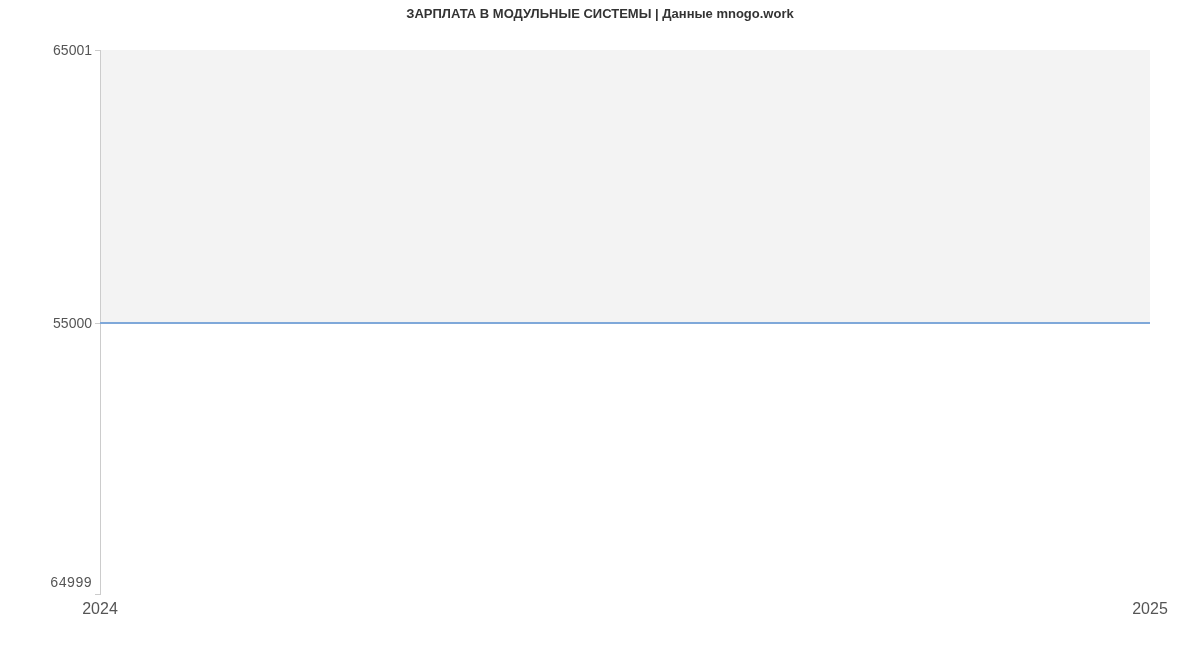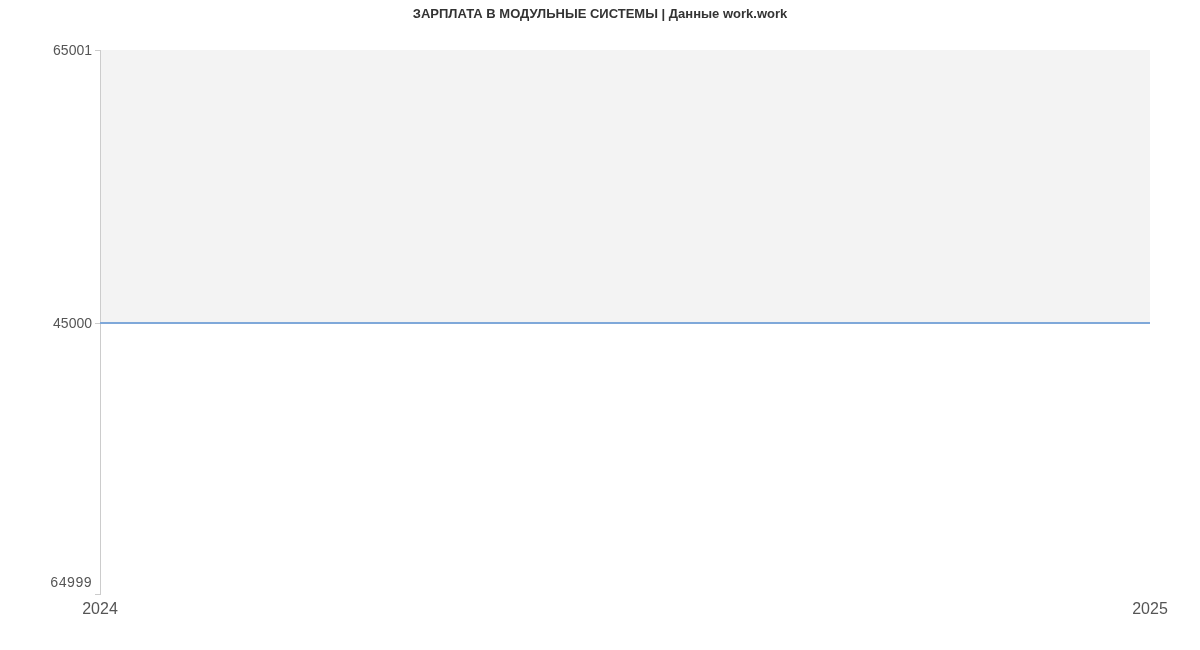--- a/index.html
+++ b/index.html
@@ -94,33 +94,33 @@
       left: 0;
       right: 0;
       top: -1px;
       height: 2px;
       background: #7fa8d9;
     }
   </style>
 </head>
 <body>
 
-<div class="chart-title">ЗАРПЛАТА В МОДУЛЬНЫЕ СИСТЕМЫ | Данные work.work</div>
+<div class="chart-title">ЗАРПЛАТА В МОДУЛЬНЫЕ СИСТЕМЫ | Данные mnogo.work</div>
 
 <div class="chart-container">
   <div class="plot-area">
     <div class="grid-band top"></div>
     <div class="axis-line-y"></div>
 
     <div class="tick-y t0"></div>
     <div class="tick-y t1"></div>
     <div class="tick-y t2"></div>
 
     <div class="tick-label-y t0">64999</div>
-    <div class="tick-label-y t1">45000</div>
+    <div class="tick-label-y t1">55000</div>
     <div class="tick-label-y t2">65001</div>
 
     <div class="tick-label-x x0">2024</div>
     <div class="tick-label-x x1">2025</div>
 
     <div class="line-path">
       <div class="line-inner"></div>
     </div>
   </div>
 </div>

